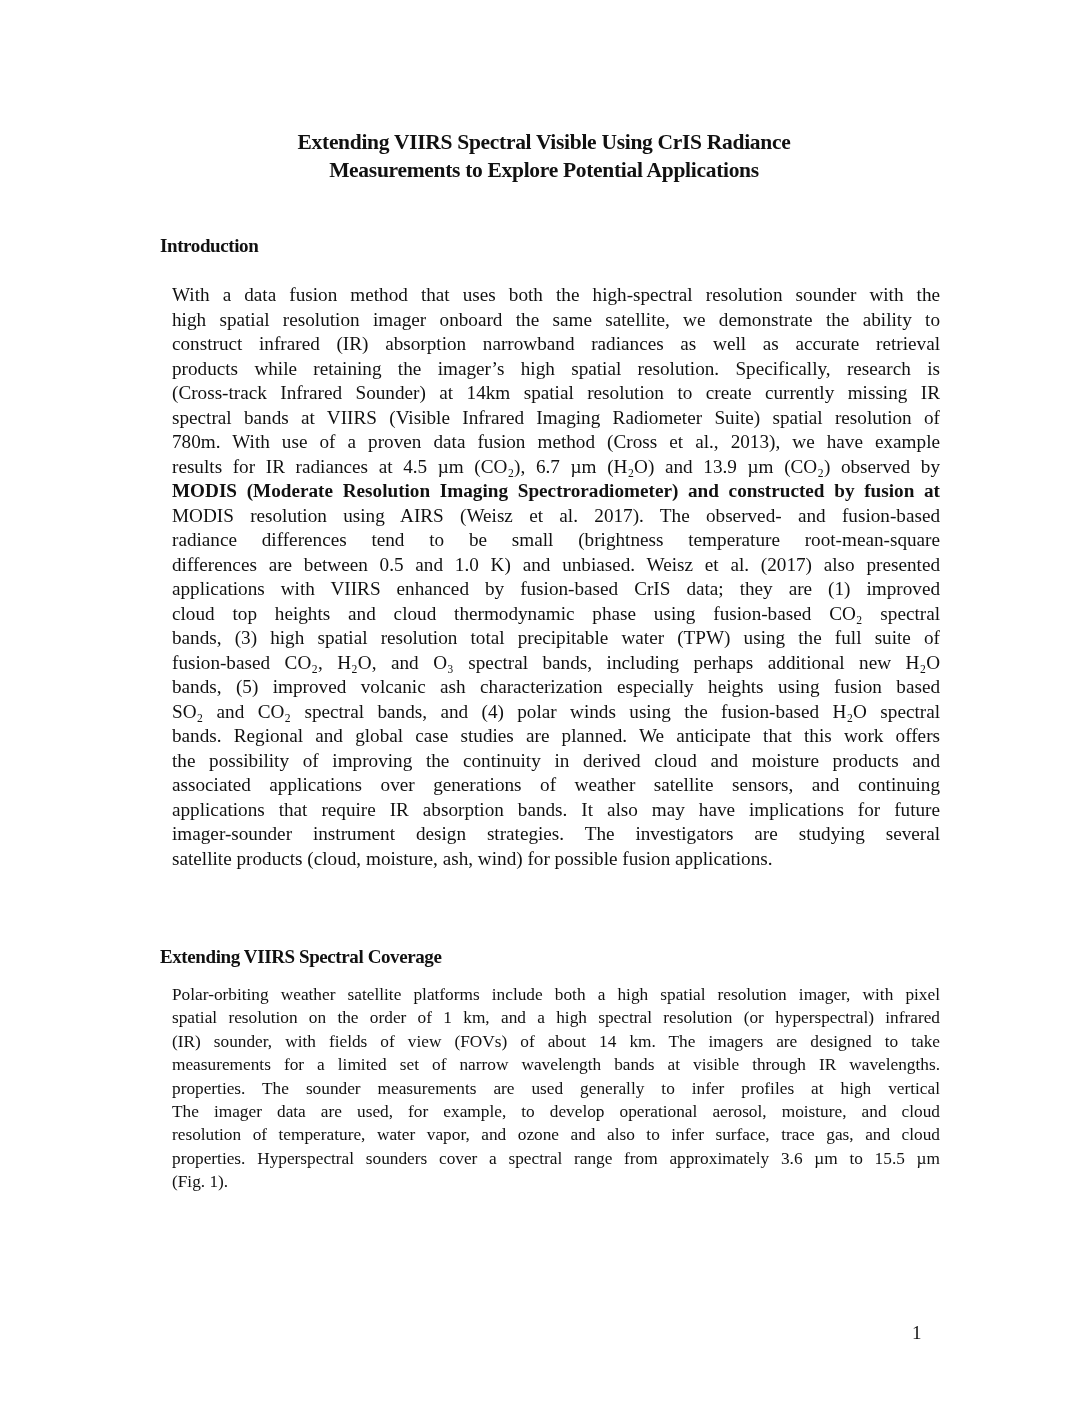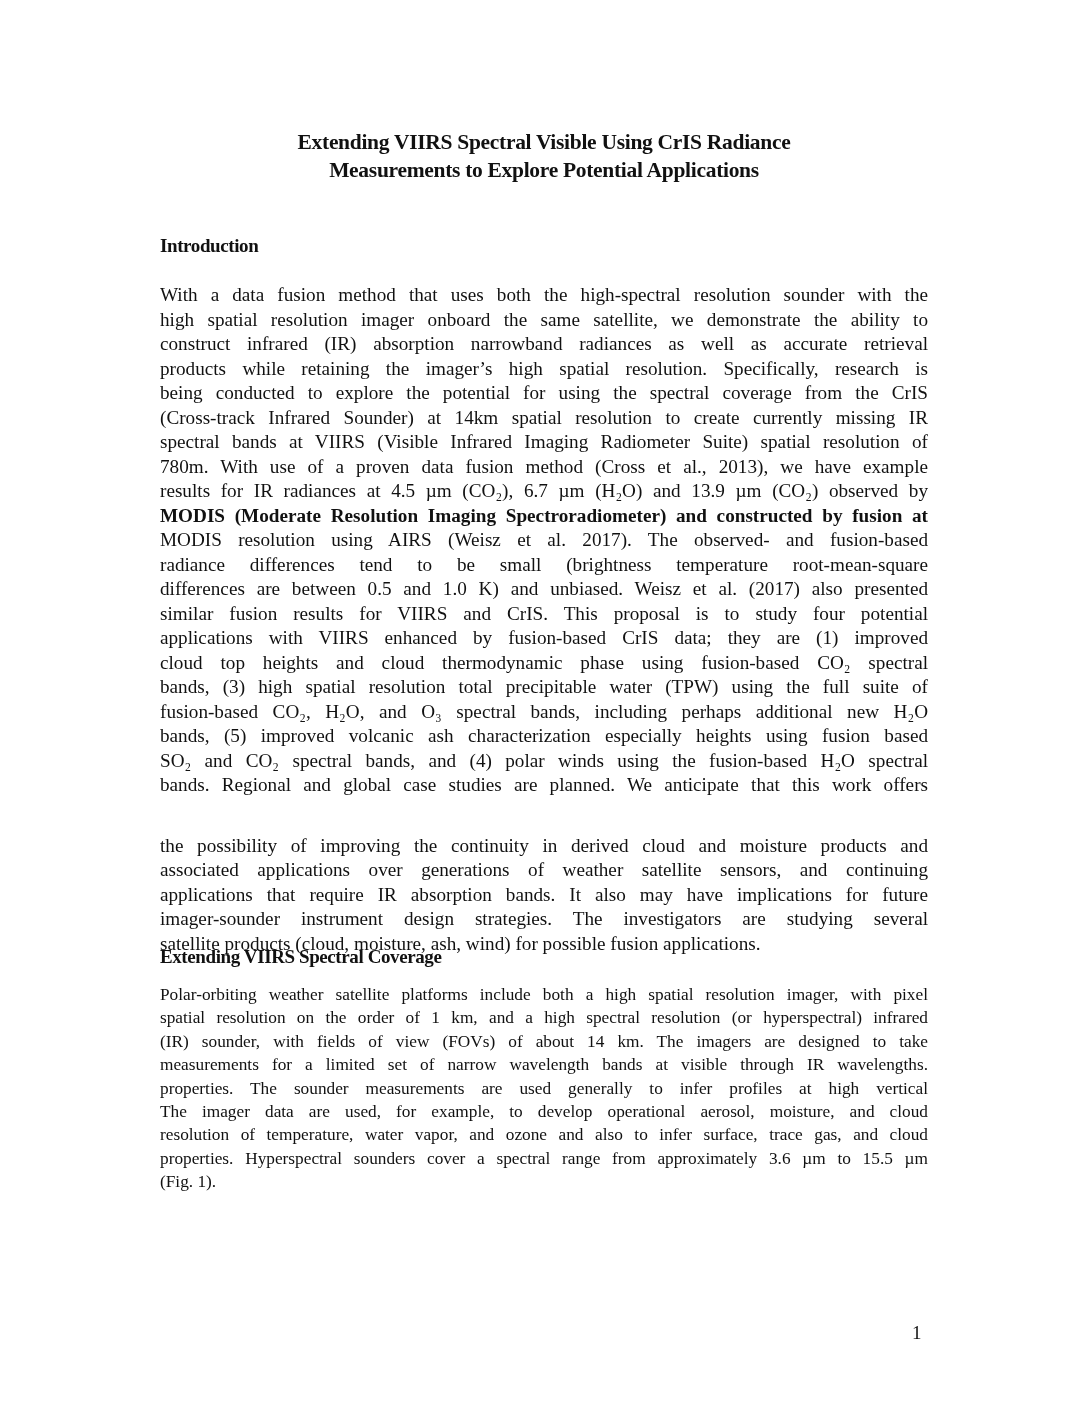--- a/index.html
+++ b/index.html
@@ -3,21 +3,21 @@
 <meta charset="utf-8">
 <style>
   html, body { margin: 0; padding: 0; background: #ffffff; }
   body { width: 1088px; height: 1408px; position: relative; overflow: hidden;
          font-family: "Liberation Serif", "DejaVu Serif", serif; color: #111; }
   .page { position: absolute; left: 0; top: 0; width: 1088px; height: 1408px; }
   .title { position: absolute; left: 160px; width: 768px; top: 128px; text-align: center;
            font-weight: bold; font-size: 21.5px; line-height: 28px; letter-spacing: -0.3px; }
   .title div { white-space: nowrap; }
   .h { position: absolute; left: 160px; font-weight: bold; font-size: 19px; letter-spacing: -0.4px; }
-  .para { position: absolute; left: 160px; width: 768px; text-align: justify; }
+  .para { position: absolute; left: 172px; width: 768px; text-align: justify; }
   .para .ln { display: block; white-space: nowrap; text-align: justify; text-align-last: justify; height: 100%; }
   .p1 { top: 283px; font-size: 19.2px; line-height: 24.5px; }
   .p2 { top: 983px; font-size: 17.3px; line-height: 23.4px; }
   .ln { overflow: visible; }
   .ln.last { text-align-last: left; }
   .pagenum { position: absolute; left: 912px; top: 1322px; font-size: 19px; }
 </style>
 </head>
 <body>
 
@@ -28,38 +28,36 @@
     <div>Measurements to Explore Potential Applications</div>
   </div>
 
   <div class="h" style="top:235px;">Introduction</div>
 
   <div class="para p1">
     <span class="ln" style="display: block;"><span style="white-space: nowrap; word-spacing: 0px;">With a data fusion method that uses both the high-spectral resolution sounder with the</span></span>
     <span class="ln" style="display: block;"><span style="white-space: nowrap; word-spacing: 0px;">high spatial resolution imager onboard the same satellite, we demonstrate the ability to</span></span>
     <span class="ln" style="display: block;"><span style="white-space: nowrap; word-spacing: 0px;">construct infrared (IR) absorption narrowband radiances as well as accurate retrieval</span></span>
     <span class="ln" style="display: block;"><span style="white-space: nowrap; word-spacing: 0px;">products while retaining the imager’s high spatial resolution. Specifically, research is</span></span>
-    <span class="ln" style="display: block;"><span style="white-space: nowrap; word-spacing: 0px;">being conducted to explore the potential for using the spectral coverage from the CrIS</span></span>
     <span class="ln" style="display: block;"><span style="white-space: nowrap; word-spacing: 0px;">(Cross-track Infrared Sounder) at 14km spatial resolution to create currently missing IR</span></span>
     <span class="ln" style="display: block;"><span style="white-space: nowrap; word-spacing: 0px;">spectral bands at VIIRS (Visible Infrared Imaging Radiometer Suite) spatial resolution of</span></span>
     <span class="ln" style="display: block;"><span style="white-space: nowrap; word-spacing: 0px;">780m. With use of a proven data fusion method (Cross et al., 2013), we have example</span></span>
     <span class="ln" style="display: block;"><span style="white-space: nowrap; word-spacing: 0px;">results for IR radiances at 4.5 µm (CO₂), 6.7 µm (H₂O) and 13.9 µm (CO₂) observed by</span></span>
     <span class="ln" style="display: block;"><span style="white-space: nowrap; word-spacing: 0px; font-weight: bold;">MODIS (Moderate Resolution Imaging Spectroradiometer) and constructed by fusion at</span></span>
     <span class="ln" style="display: block;"><span style="white-space: nowrap; word-spacing: 0px;">MODIS resolution using AIRS (Weisz et al. 2017). The observed- and fusion-based</span></span>
     <span class="ln" style="display: block;"><span style="white-space: nowrap; word-spacing: 0px;">radiance differences tend to be small (brightness temperature root-mean-square</span></span>
     <span class="ln" style="display: block;"><span style="white-space: nowrap; word-spacing: 0px;">differences are between 0.5 and 1.0 K) and unbiased.  Weisz et al. (2017) also presented</span></span>
-    <span class="ln" style="display: block;"><span style="white-space: nowrap; word-spacing: 0px;">similar fusion results for VIIRS and CrIS. This proposal is to study four potential</span></span>
     <span class="ln" style="display: block;"><span style="white-space: nowrap; word-spacing: 0px;">applications with VIIRS enhanced by fusion-based CrIS data; they are (1) improved</span></span>
     <span class="ln" style="display: block;"><span style="white-space: nowrap; word-spacing: 0px;">cloud top heights and cloud thermodynamic phase using fusion-based CO₂ spectral</span></span>
     <span class="ln" style="display: block;"><span style="white-space: nowrap; word-spacing: 0px;">bands, (3) high spatial resolution total precipitable water (TPW) using the full suite of</span></span>
     <span class="ln" style="display: block;"><span style="white-space: nowrap; word-spacing: 0px;">fusion-based CO₂, H₂O, and O₃ spectral bands, including perhaps additional new H₂O</span></span>
     <span class="ln" style="display: block;"><span style="white-space: nowrap; word-spacing: 0px;">bands, (5) improved volcanic ash characterization especially heights using fusion based</span></span>
     <span class="ln" style="display: block;"><span style="white-space: nowrap; word-spacing: 0px;">SO₂ and CO₂ spectral bands, and (4) polar winds using the fusion-based H₂O spectral</span></span>
     <span class="ln" style="display: block;"><span style="white-space: nowrap; word-spacing: 0px;">bands. Regional and global case studies are planned. We anticipate that this work offers</span></span>
-    <span class="ln" style="display: block; margin-top: 36px;"><span style="white-space: nowrap; word-spacing: 0px;">the possibility of improving the continuity in derived cloud and moisture products and</span></span>
+    <span class="ln" style="display: block;"><span style="white-space: nowrap; word-spacing: 0px;">the possibility of improving the continuity in derived cloud and moisture products and</span></span>
     <span class="ln" style="display: block;"><span style="white-space: nowrap; word-spacing: 0px;">associated applications over generations of weather satellite sensors, and continuing</span></span>
     <span class="ln" style="display: block;"><span style="white-space: nowrap; word-spacing: 0px;">applications that require IR absorption bands.  It also may have implications for future</span></span>
     <span class="ln" style="display: block;"><span style="white-space: nowrap; word-spacing: 0px;">imager-sounder instrument design strategies. The investigators are studying several</span></span>
     <span class="ln last" style="display: block;">satellite products (cloud, moisture, ash, wind) for possible fusion applications.</span>
   </div>
 
   <div class="h" style="top:946px;">Extending VIIRS Spectral Coverage</div>
 
   <div class="para p2">
     <span class="ln" style="display: block;"><span style="white-space: nowrap; word-spacing: 0px;">Polar-orbiting weather satellite platforms include both a high spatial resolution imager, with pixel</span></span>

